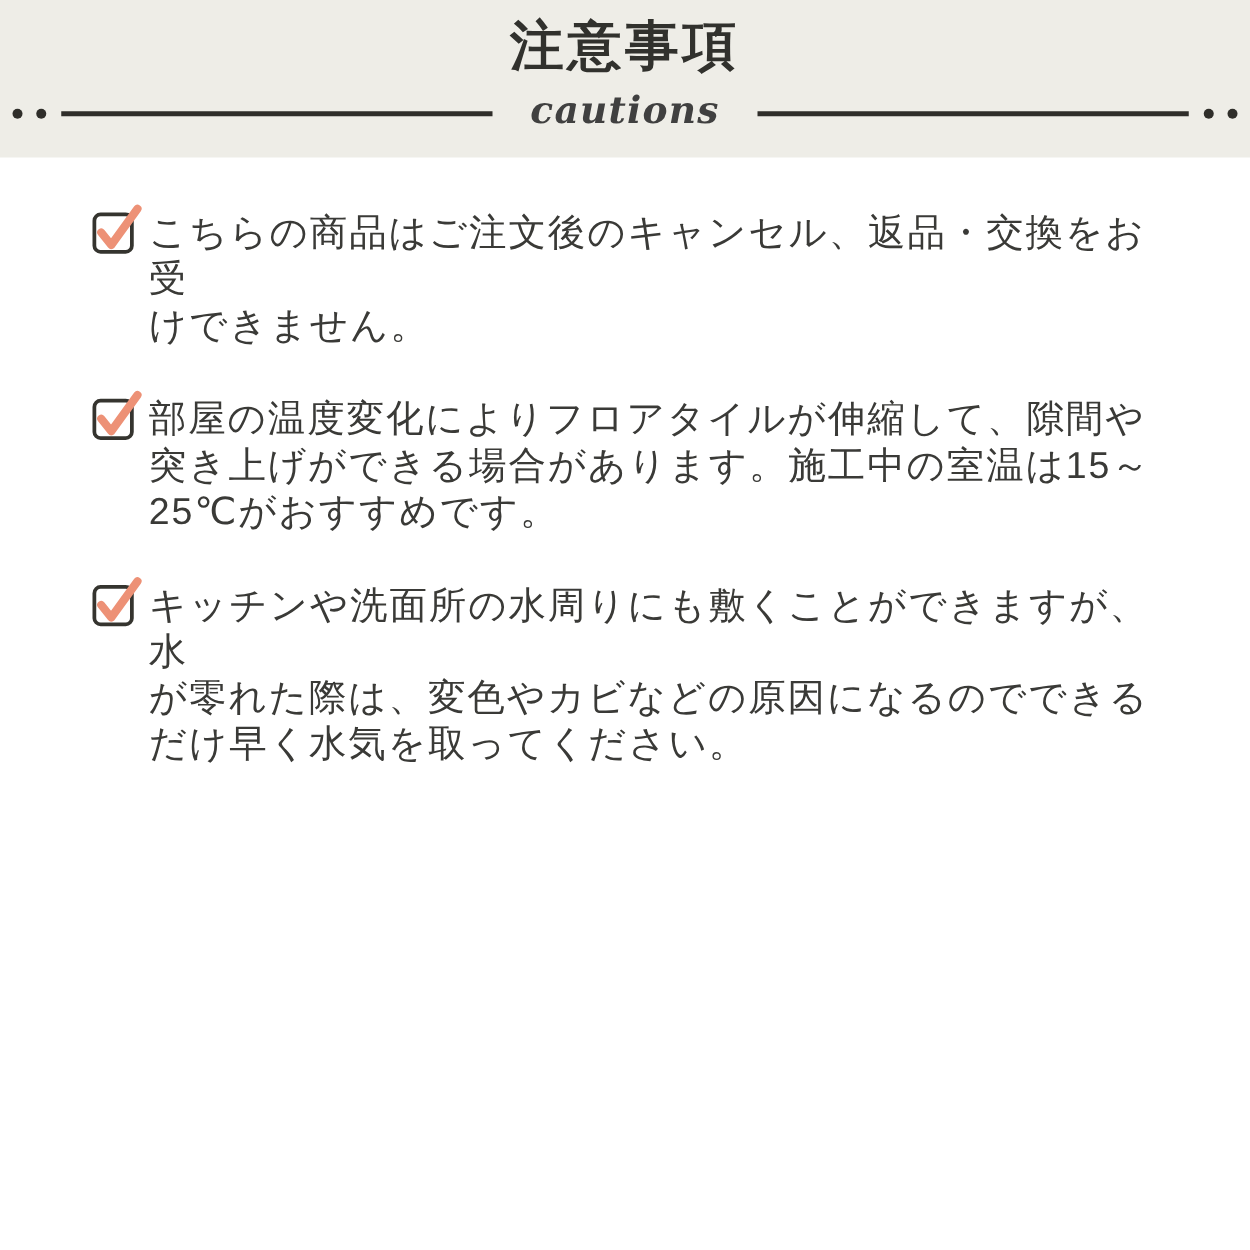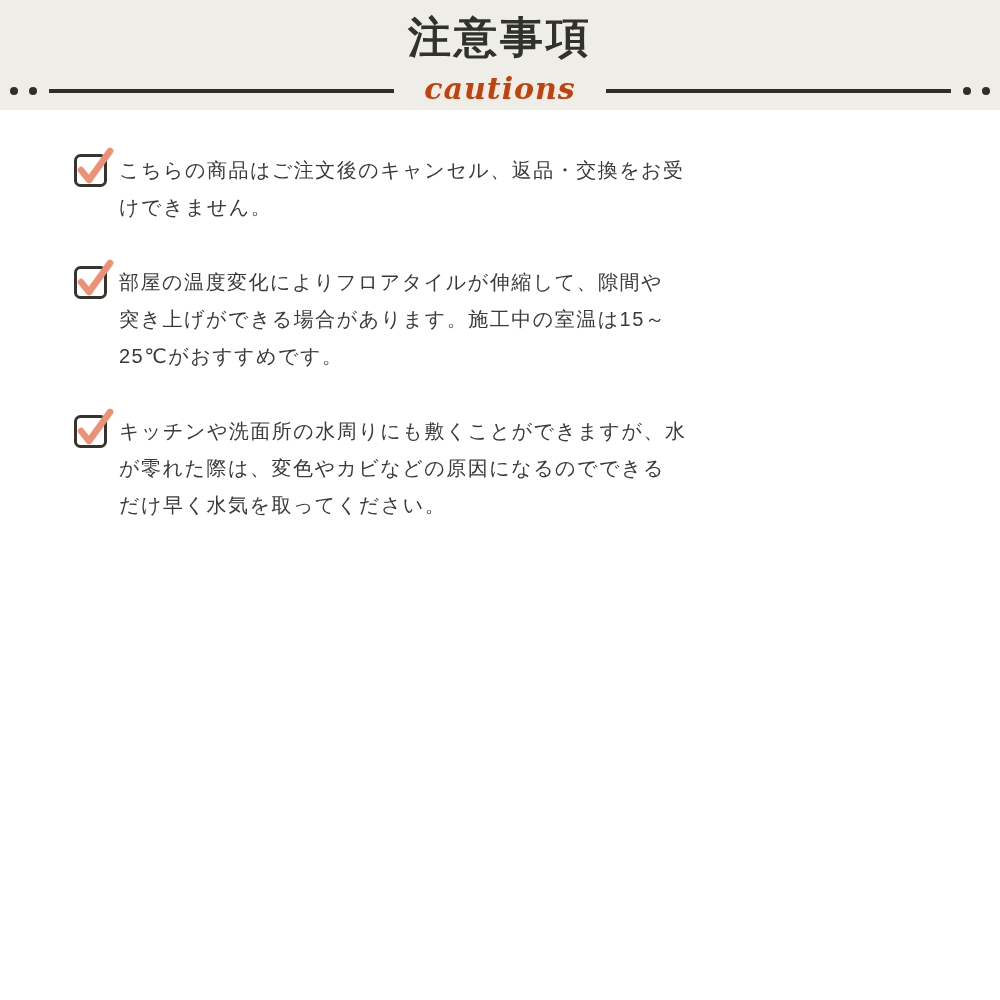--- a/index.html
+++ b/index.html
@@ -14,21 +14,21 @@
   body{
     width:1000px;height:1000px;
     background:var(--body-bg);
     font-family:"Liberation Sans","DejaVu Sans",sans-serif;
     color:var(--text);
     overflow:hidden;
   }
   
   .header{
     background:var(--header-bg);
-    height:110px;
+    height:126px;
     padding-top:14px;
   }
   .title{
     text-align:center;
     font-size:43px;
     font-weight:700;
     letter-spacing:3px;
     color:#31312D;
     line-height:1.1;
   }
@@ -47,21 +47,21 @@
     flex:1;
     height:4px;
     background:var(--line);
     margin:0 12px;
   }
   .subtitle{
     font-family:"DejaVu Serif","Liberation Serif",serif;
     font-style:italic;
     font-weight:600;
     font-size:30px;
-    color:#c2410c;
+    color:#404040;
     margin:0 18px;
     transform:translateY(-2px);
     letter-spacing:1px;
   }
   
   .list{
     list-style:none;
     padding:42px 58px 0 73px;
   }
   .item{
@@ -82,21 +82,21 @@
     stroke-width:3;
   }
   .cb .check{
     fill:none;
     stroke:var(--accent);
     stroke-width:6.5;
     stroke-linecap:round;
     stroke-linejoin:round;
   }
   .item-text{
-    font-size:20px;
+    font-size:30px;
     line-height:37px;
     letter-spacing:1.5px;
     white-space:pre-line;
     color:var(--text);
   }
 </style>
 </head>
 <body>
 
 <header class="header">

